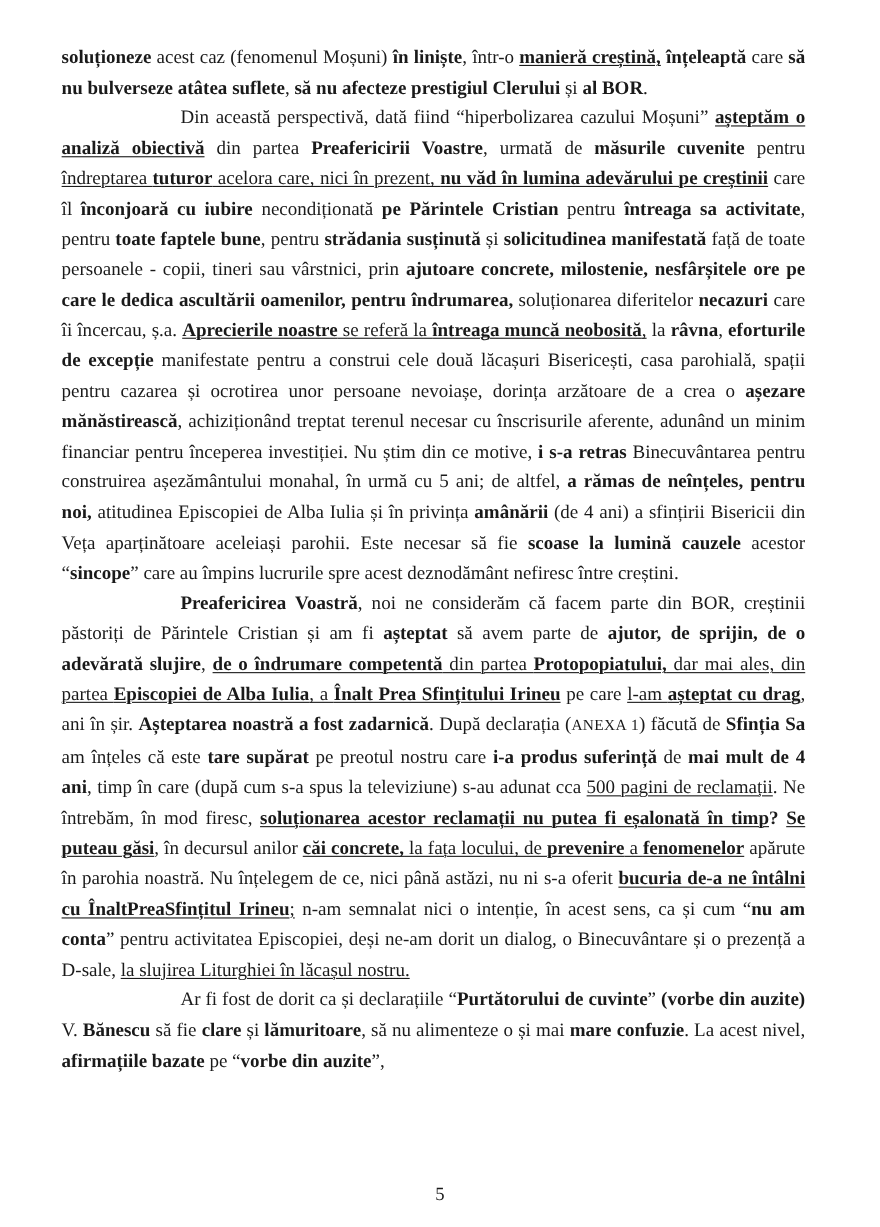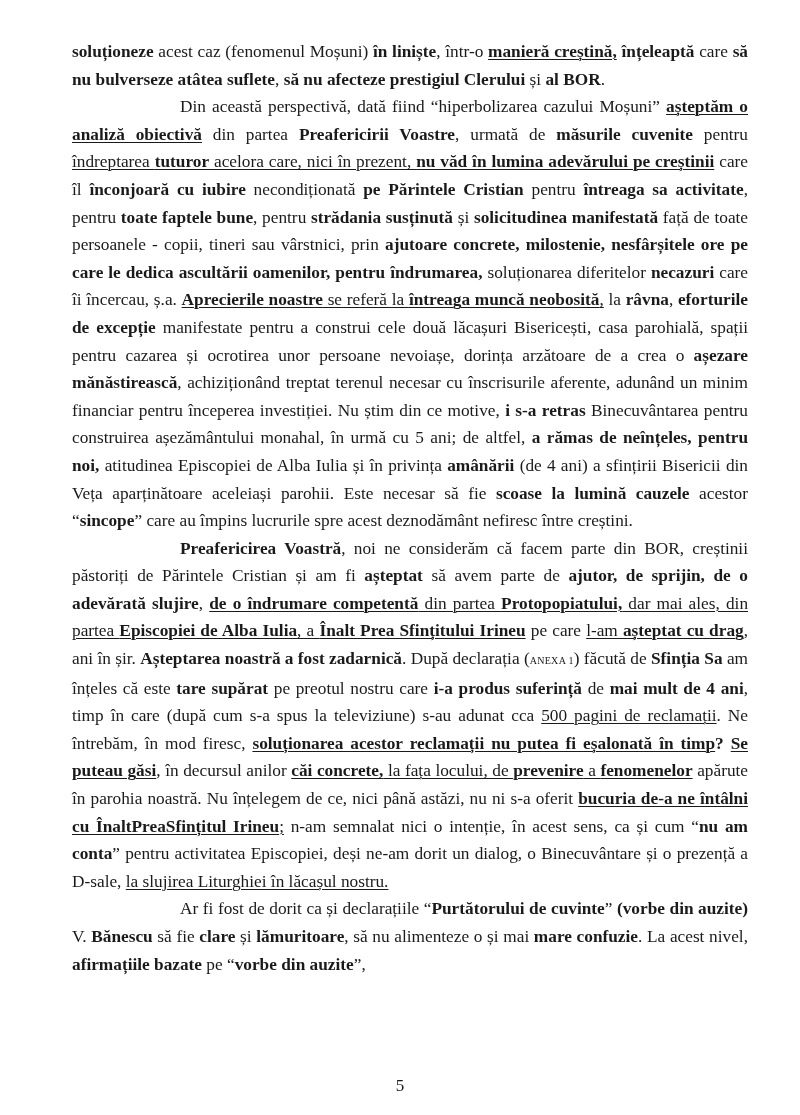--- a/index.html
+++ b/index.html
@@ -1,27 +1,27 @@
 <!DOCTYPE html>
 <html><head>
 <meta charset="utf-8">
 <style>
   html, body { margin:0; padding:0; background:#ffffff; }
   body { width:800px; height:1115px; overflow:hidden; position:relative; }
   .page {
-    position:absolute; left:72px; top:38px; width:676px;
+    position:absolute; left:56px; top:38px; width:676px;
     font-family:"Liberation Serif", serif; font-size:17.3px; color:#1a1a1a;
     line-height:27.6px;
   }
   .para { margin:0; text-align:justify; text-align-last:left; }
   .para.indent { text-indent:108px; }
   .para.gap { margin-top:0; }
   .b { font-weight:bold; }
   .u { text-decoration:underline; text-underline-offset:2px; text-decoration-thickness:1.2px; }
-  .sm { font-size:10px; letter-spacing:0.3px; }
+  .sm { font-size:14px; letter-spacing:0.3px; }
   .pnum {
     position:absolute; left:0; width:800px; top:1076px; text-align:center;
     font-family:"Liberation Serif", serif; font-size:17px; color:#1a1a1a;
   }
 </style>
 </head>
 <body>
 
 <div class="page" id="page">
     <p class="para"><span class="b">soluționeze</span><span> acest caz (fenomenul Moșuni) </span><span class="b">în liniște</span><span>, într-o </span><span class="b u">manieră creștină,</span><span> </span><span class="b">înțeleaptă</span><span> care </span><span class="b">să nu bulverseze atâtea suflete</span><span>, </span><span class="b">să nu afecteze prestigiul Clerului</span><span> </span><span>și</span><span> </span><span class="b">al BOR</span><span>.</span></p>

